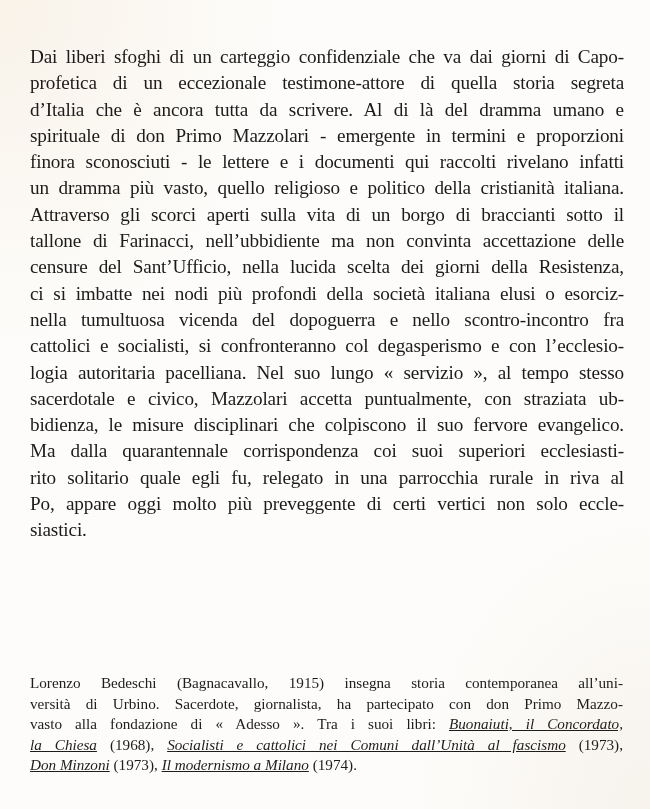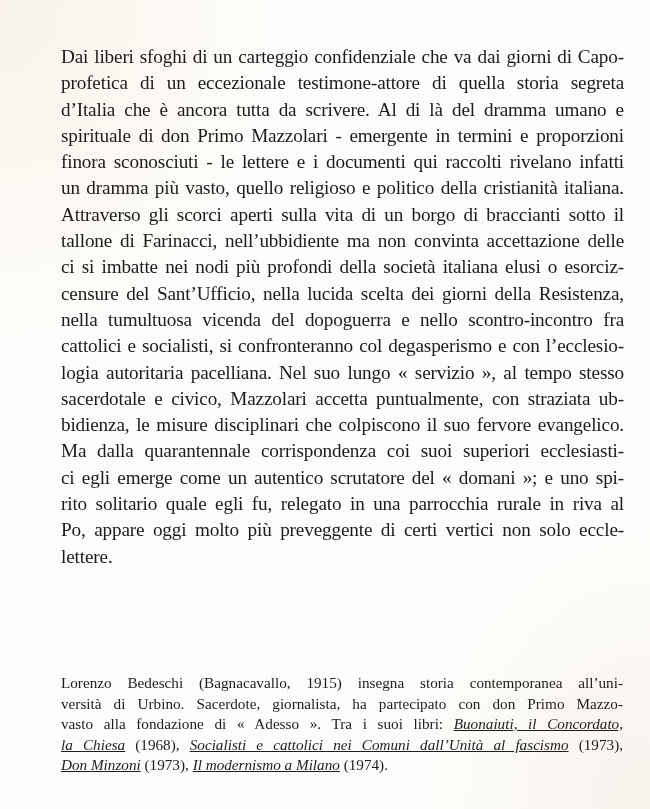--- a/index.html
+++ b/index.html
@@ -32,21 +32,20 @@
     font-size: 19.2px;
     line-height: 26.3px;
     letter-spacing: -0.15px;
   }
   .line {
     display: block;
     white-space: nowrap;
     text-align: justify;
     text-align-last: justify;
     height: 26.3px;
-    margin-left: 31px;
   }
   .line.last {
     text-align-last: left;
   }
   .bio {
     position: absolute;
     left: 30px;
     top: 673px;
     width: 593px;
     font-family: "Liberation Serif", "DejaVu Serif", serif;
@@ -64,32 +63,31 @@
 
   <div class="main-text">
     <span class="line">Dai liberi sfoghi di un carteggio confidenziale che va dai giorni di Capo-</span>
     <span class="line">profetica di un eccezionale testimone-attore di quella storia segreta</span>
     <span class="line">d’Italia che è ancora tutta da scrivere. Al di là del dramma umano e</span>
     <span class="line">spirituale di don Primo Mazzolari - emergente in termini e proporzioni</span>
     <span class="line">finora sconosciuti - le lettere e i documenti qui raccolti rivelano infatti</span>
     <span class="line">un dramma più vasto, quello religioso e politico della cristianità italiana.</span>
     <span class="line">Attraverso gli scorci aperti sulla vita di un borgo di braccianti sotto il</span>
     <span class="line">tallone di Farinacci, nell’ubbidiente ma non convinta accettazione delle</span>
+    <span class="line">censure del Sant’Ufficio, nella lucida scelta dei giorni della Resistenza,</span>
     <span class="line">ci si imbatte nei nodi più profondi della società italiana elusi o esorciz-</span>
-    <span class="line">censure del Sant’Ufficio, nella lucida scelta dei giorni della Resistenza,</span>
     <span class="line">nella tumultuosa vicenda del dopoguerra e nello scontro-incontro fra</span>
     <span class="line">cattolici e socialisti, si confronteranno col degasperismo e con l’ecclesio-</span>
     <span class="line">logia autoritaria pacelliana. Nel suo lungo « servizio », al tempo stesso</span>
     <span class="line">sacerdotale e civico, Mazzolari accetta puntualmente, con straziata ub-</span>
     <span class="line">bidienza, le misure disciplinari che colpiscono il suo fervore evangelico.</span>
     <span class="line">Ma  dalla quarantennale corrispondenza coi suoi superiori ecclesiasti-</span>
-    <span class="line">ci egli emerge come un autentico scrutatore del « domani »; e uno spi-</span>
     <span class="line">rito solitario quale egli fu, relegato in una parrocchia rurale in riva al</span>
     <span class="line">Po, appare oggi molto più preveggente di certi vertici non solo eccle-</span>
-    <span class="line last">lettere.</span>
+    <span class="line last">siastici.</span>
   </div>
 
   <div class="bio">
     <span class="line">Lorenzo Bedeschi (Bagnacavallo, 1915) insegna storia contemporanea all’uni-</span>
     <span class="line">versità di Urbino. Sacerdote, giornalista, ha partecipato con don Primo Mazzo-</span>
     <span class="line"><span>vasto alla fondazione di « Adesso ». Tra i suoi libri: </span><span class="it">Buonaiuti, il Concordato,</span></span>
     <span class="line"><span class="it">la Chiesa</span><span> (1968), </span><span class="it">Socialisti e cattolici nei Comuni dall’Unità al fascismo</span><span> (1973),</span></span>
     <span class="line last"><span class="it">Don Minzoni</span><span> (1973), </span><span class="it">Il modernismo a Milano</span><span> (1974).</span></span>
   </div>
 

